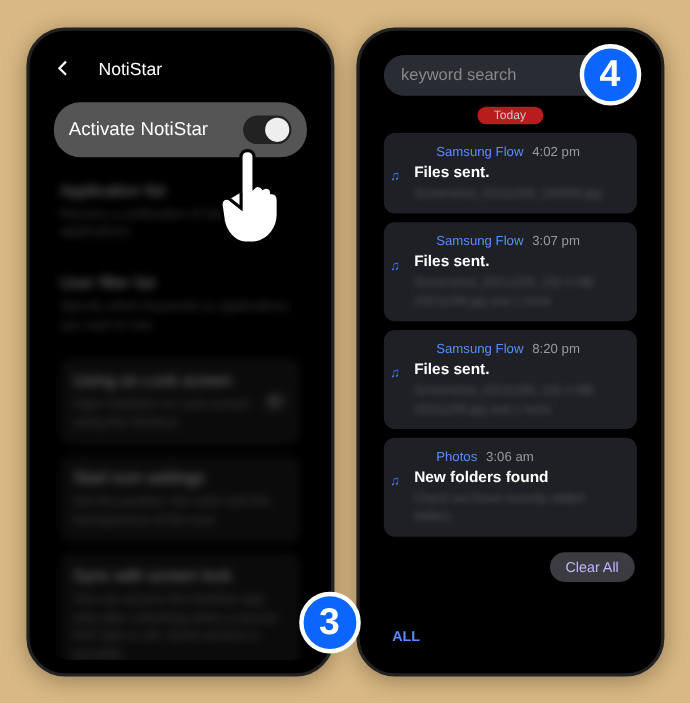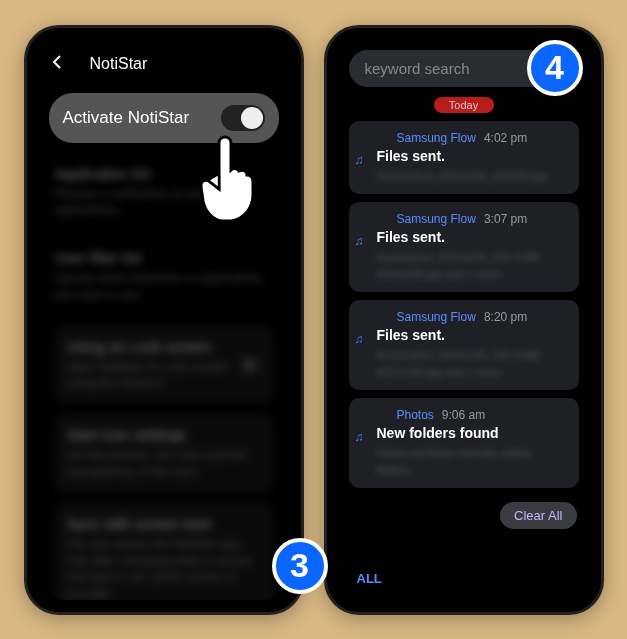--- a/index.html
+++ b/index.html
@@ -281,21 +281,21 @@
           <span class="notif-app">Samsung Flow</span>
           <span class="notif-time">8:20 pm</span>
         </div>
         <div class="notif-title">Files sent.</div>
         <div class="notif-body">Screenshot_20211206_155 4 MB 20211206.jpg and 1 more</div>
       </div>
       <div class="notif">
         <span class="notif-icon">♫</span>
         <div class="notif-top">
           <span class="notif-app">Photos</span>
-          <span class="notif-time">9:06 am</span>
+          <span class="notif-time">3:06 am</span>
         </div>
         <div class="notif-title">New folders found</div>
         <div class="notif-body">Check out these recently added folders.</div>
       </div>
     </div>
     <div class="clear-all">Clear All</div>
     <div class="bottom-bar">ALL</div>
   </div>
 </div>
 

